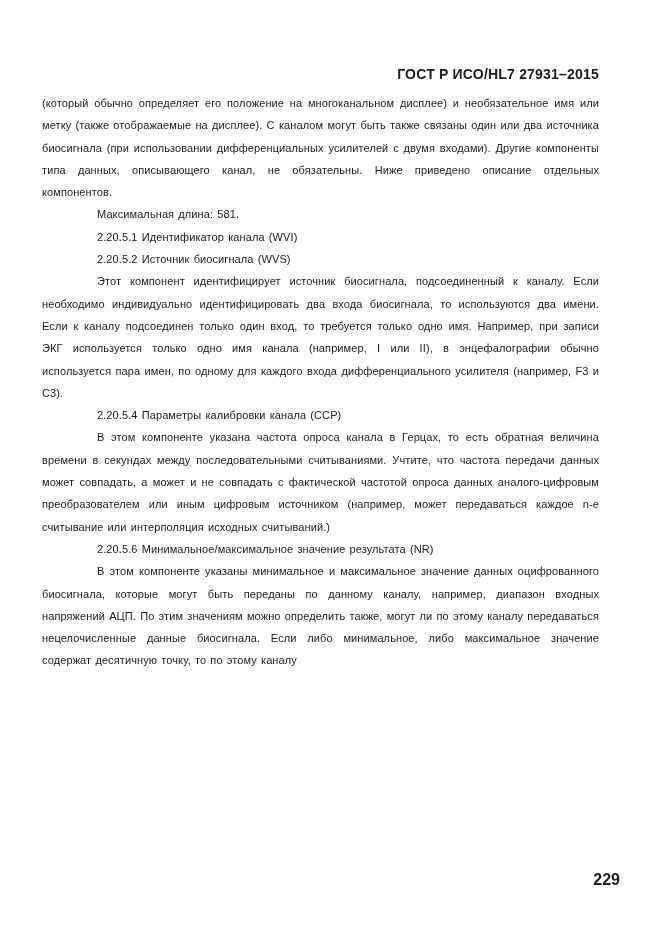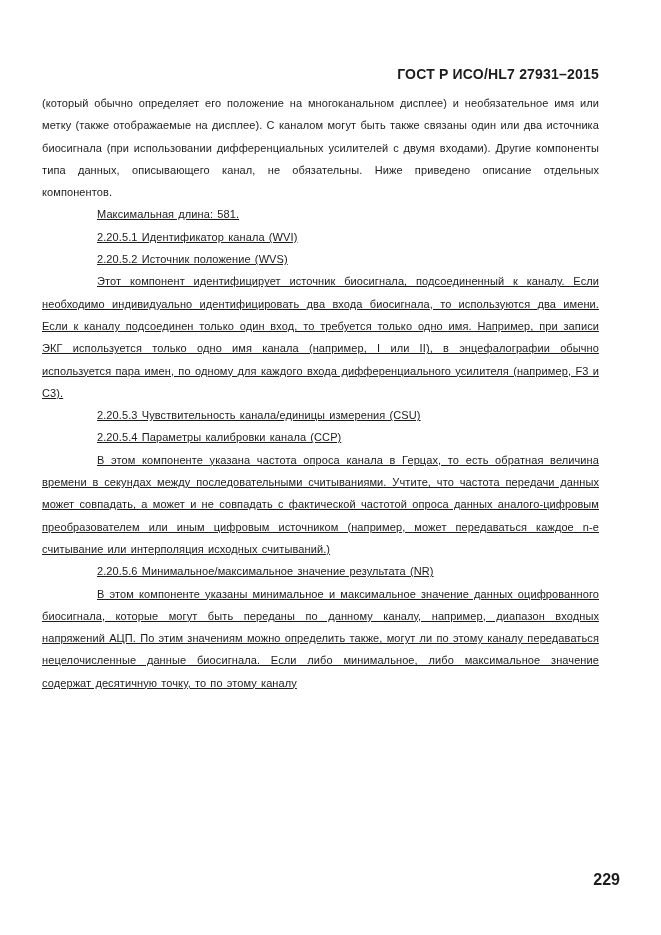--- a/index.html
+++ b/index.html
@@ -26,43 +26,42 @@
     letter-spacing: 0.2px;
   }
   .doc-body p {
     margin: 0;
     text-align: justify;
     font-size: 11px;
     line-height: 22.3px;
     letter-spacing: 0.1px;
     word-spacing: 1px;
   }
-  .ind { text-indent: 55px; text-decoration: underline; }
+  .ind { text-indent: 55px; }
   .page-number {
     position: absolute;
     right: 41px;
     bottom: 46px;
     font-weight: bold;
     font-size: 16px;
   }
 </style>
 </head>
 <body>
 
 <div class="page">
 
   <div class="running-header">ГОСТ Р ИСО/HL7 27931–2015</div>
 
   <div class="doc-body">
     <p class="cont">(который обычно определяет его положение на многоканальном дисплее) и необязательное имя или метку (также отображаемые на дисплее). С каналом могут быть также связаны один или два источника биосигнала (при использовании дифференциальных усилителей с двумя входами). Другие компоненты типа данных, описывающего канал, не обязательны. Ниже приведено описание отдельных компонентов.</p>
     <p class="ind">Максимальная длина: 581.</p>
     <p class="ind">2.20.5.1 Идентификатор канала (WVI)</p>
-    <p class="ind">2.20.5.2 Источник положение (WVS)</p>
+    <p class="ind">2.20.5.2 Источник биосигнала (WVS)</p>
     <p class="ind">Этот компонент идентифицирует источник биосигнала, подсоединенный к каналу. Если необходимо индивидуально идентифицировать два входа биосигнала, то используются два имени. Если к каналу подсоединен только один вход, то требуется только одно имя. Например, при записи ЭКГ используется только одно имя канала (например, I или II), в энцефалографии обычно используется пара имен, по одному для каждого входа дифференциального усилителя (например, F3 и C3).</p>
-    <p class="ind">2.20.5.3 Чувствительность канала/единицы измерения (CSU)</p>
     <p class="ind">2.20.5.4 Параметры калибровки канала (CCP)</p>
     <p class="ind">В этом компоненте указана частота опроса канала в Герцах, то есть обратная величина времени в секундах между последовательными считываниями. Учтите, что частота передачи данных может совпадать, а может и не совпадать с фактической частотой опроса данных аналого-цифровым преобразователем или иным цифровым источником (например, может передаваться каждое n-е считывание или интерполяция исходных считываний.)</p>
     <p class="ind">2.20.5.6 Минимальное/максимальное значение результата (NR)</p>
     <p class="ind">В этом компоненте указаны минимальное и максимальное значение данных оцифрованного биосигнала, которые могут быть переданы по данному каналу, например, диапазон входных напряжений АЦП. По этим значениям можно определить также, могут ли по этому каналу передаваться нецелочисленные данные биосигнала. Если либо минимальное, либо максимальное значение содержат десятичную точку, то по этому каналу</p>
   </div>
 
   <div class="page-number">229</div>
 
 </div>
 

